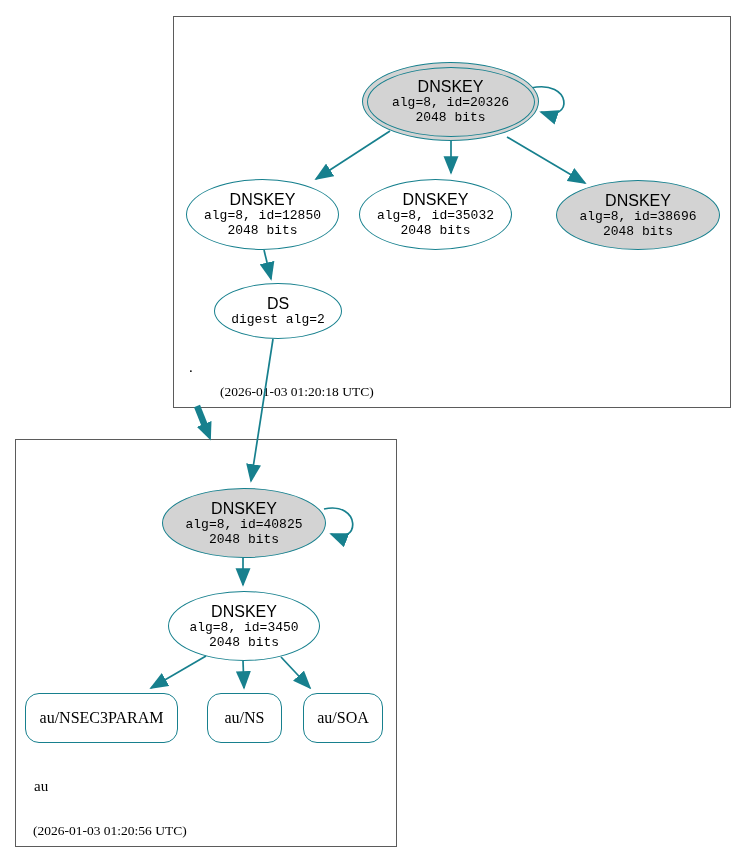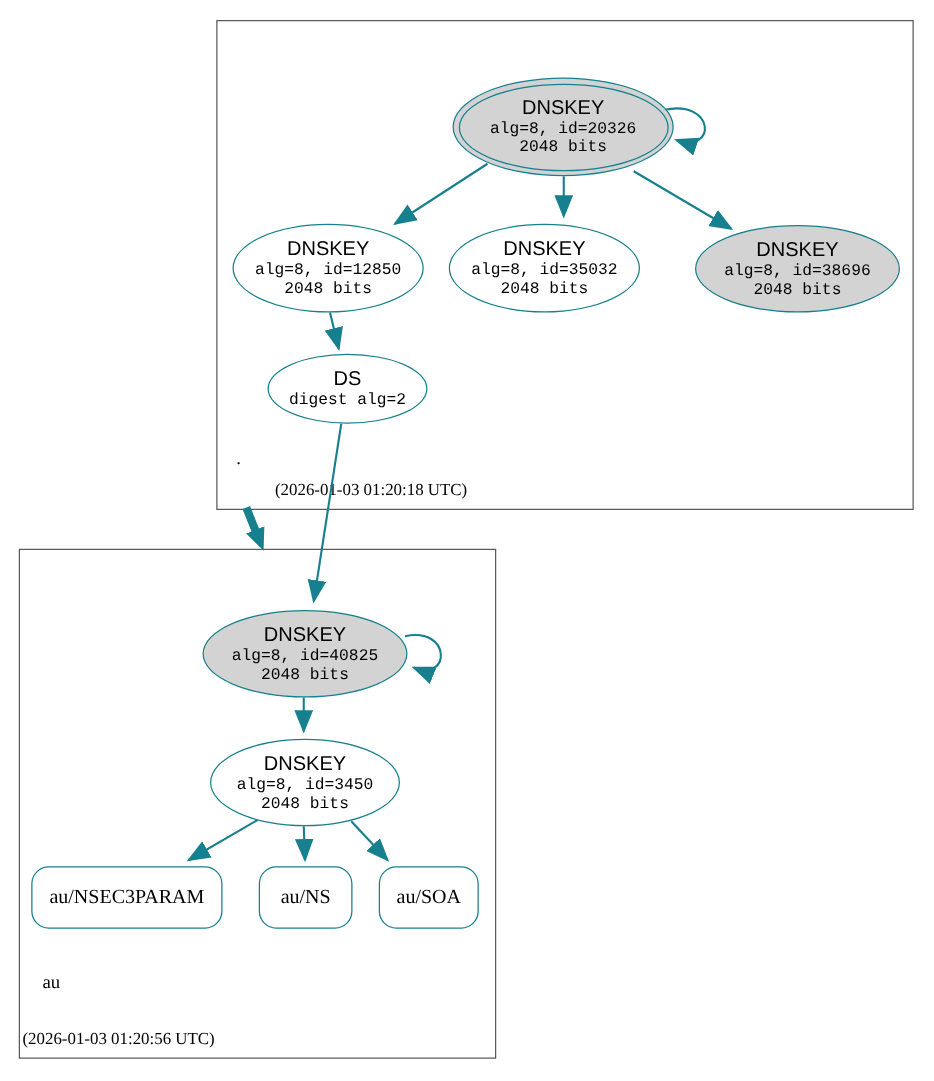--- a/index.html
+++ b/index.html
@@ -64,21 +64,21 @@
 
 <div class="canvas">
 
   <div class="cluster" style="left:173px;top:16px;width:558px;height:392px;">
     <span class="cluster-label" style="left:15px;bottom:32px;">.</span>
     <span class="cluster-ts" style="left:14px;bottom:9px;margin-left:32px;">(2026-01-03 01:20:18 UTC)</span>
   </div>
 
   <div class="cluster" style="left:15px;top:439px;width:382px;height:408px;">
     <span class="cluster-label" style="left:18px;bottom:52px;">au</span>
-    <span class="cluster-ts" style="left:2px;bottom:9px;margin-top:18px;">(2026-01-03 01:20:56 UTC)</span>
+    <span class="cluster-ts" style="left:17px;bottom:9px;margin-top:18px;">(2026-01-03 01:20:56 UTC)</span>
   </div>
 
   <svg class="edges" width="747" height="865" viewBox="0 0 747 865">
     <defs>
       <marker id="arrow" viewBox="0 0 10 8" refX="9" refY="4" markerWidth="11" markerHeight="9" orient="auto">
         <path class="ah" d="M0,0 L10,4 L0,8 z"></path>
       </marker>
       <marker id="arrowBig" markerUnits="userSpaceOnUse" viewBox="0 0 16 14" refX="2" refY="7" markerWidth="18" markerHeight="16" orient="auto">
         <path class="ah" d="M0,0 L16,7 L0,14 z"></path>
       </marker>

